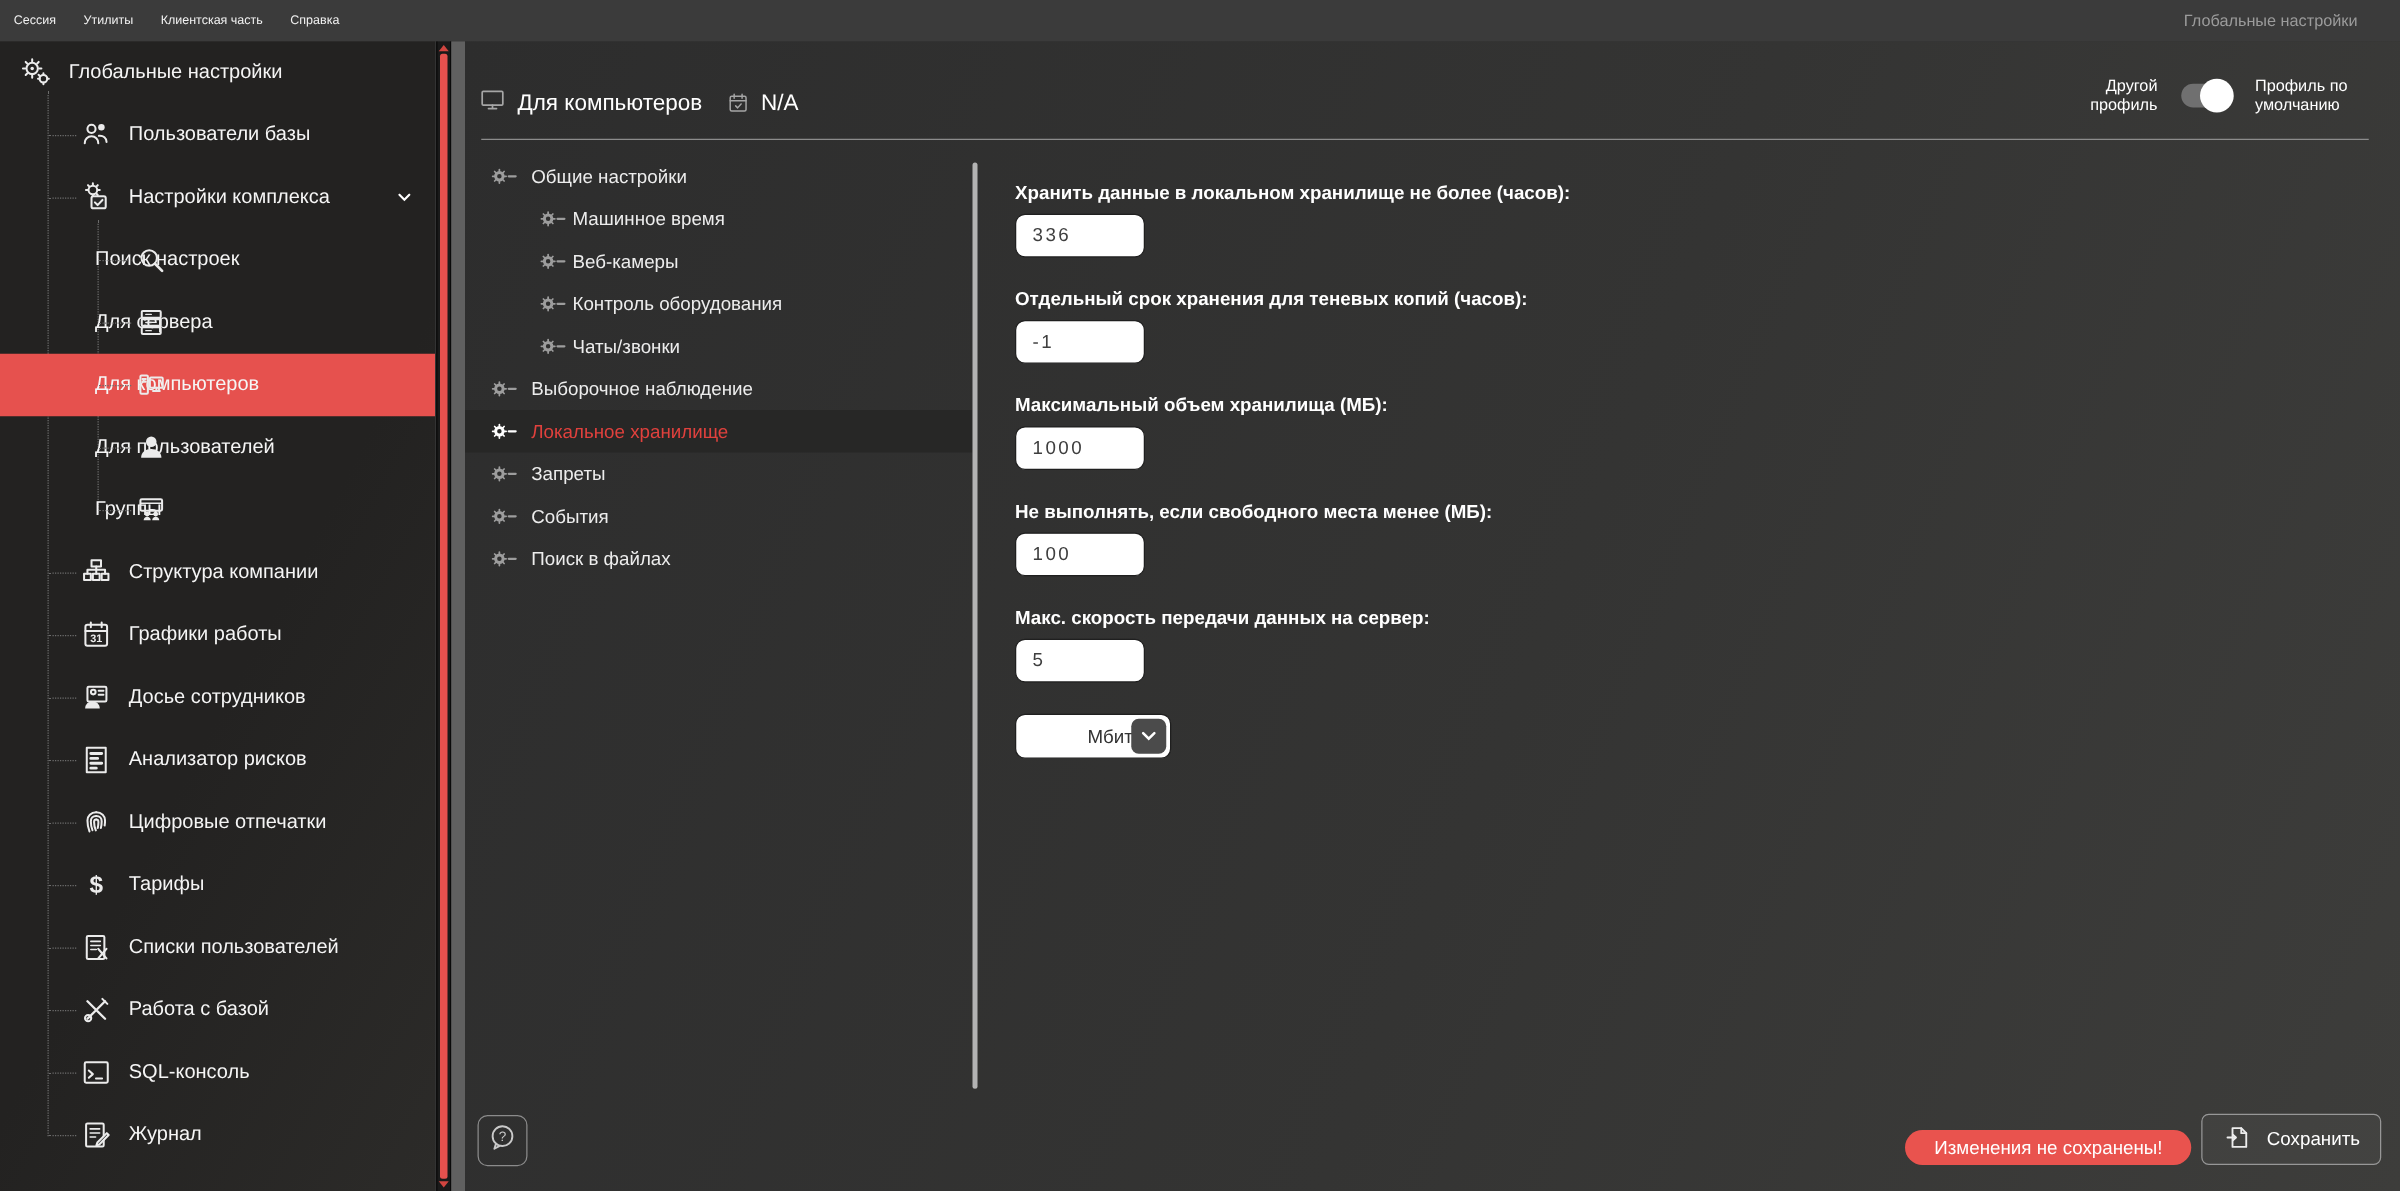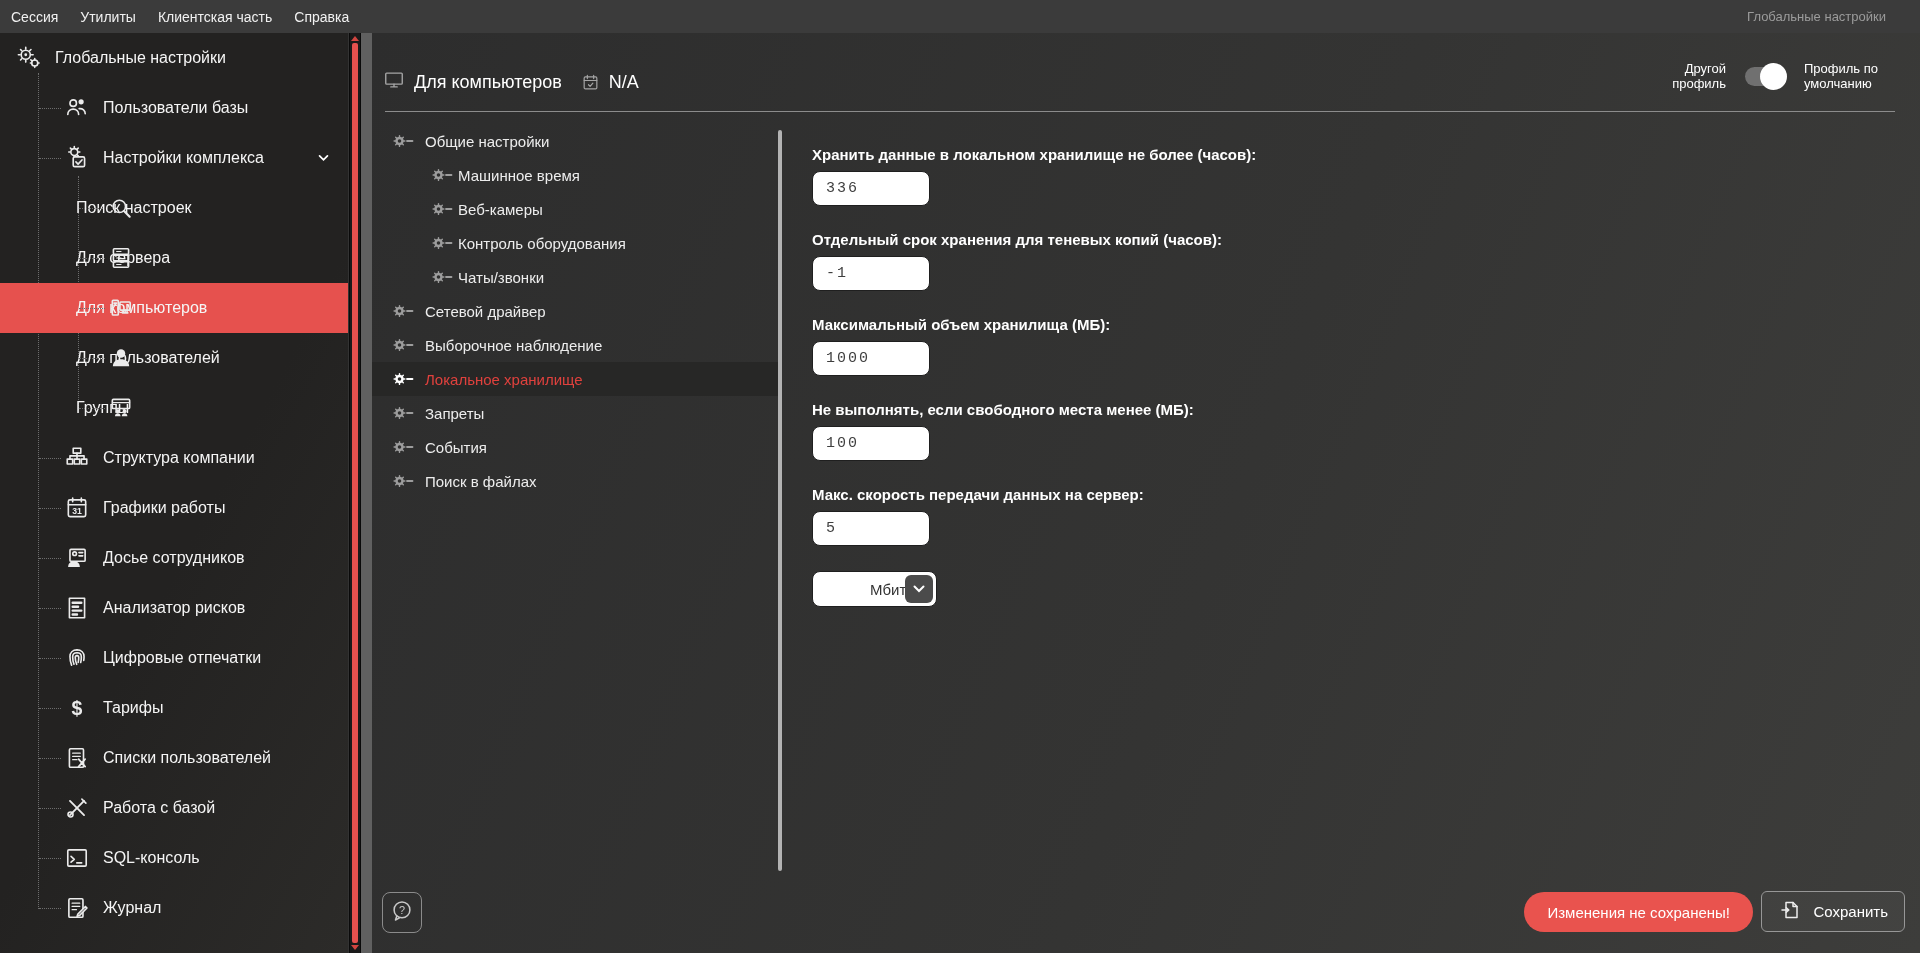--- a/index.html
+++ b/index.html
@@ -1,21 +1,21 @@
 <!DOCTYPE html>
 <html><head>
 <meta charset="utf-8">
 <style>
   * { box-sizing: border-box; margin: 0; padding: 0; }
   html,body { width:1920px; height:953px; overflow:hidden; }
   body { position:relative; background:#333; font-family:"Liberation Sans","DejaVu Sans",sans-serif; cursor:default; }
 
   
   .menubar { position:absolute; top:0; left:0; right:0; height:33px; background:#3b3b3b; display:flex; align-items:center; z-index:9; }
-  .menu-item { padding:0 11px; color:#f1f1f1; font-size:14px; }
+  .menu-item { padding:0 11px; color:#f1f1f1; font-size:10px; }
   .menubar-right { margin-left:auto; padding-right:34px; color:#9b9b9b; font-size:13px; }
 
   
   .sidebar { position:absolute; top:33px; left:0; width:348px; bottom:0; background:linear-gradient(118deg,#232221 55%,#2c2b29 100%); overflow:hidden; }
   .s-item { position:relative; height:50px; display:flex; align-items:center; color:#f5f5f5; font-size:16px; white-space:nowrap; }
   .s-item.selected { background:#e6514e; }
   .s-icon { position:absolute; top:50%; transform:translateY(-50%); width:26px; height:26px; display:flex; }
   .s-icon svg { stroke:#ebebeb; fill:none; stroke-width:1.5; stroke-linecap:round; stroke-linejoin:round; }
   .lvl0 .s-icon { left:16px; }   .lvl0 .s-label { margin-left:55px; }
   .lvl1 .s-icon { left:64px; }   .lvl1 .s-label { margin-left:103px;text-align:center; }
@@ -58,29 +58,29 @@
   .t-item.sub .t-bullet { left:60px; }
   .t-item.sub .t-label { margin-left:86px; }
   .t-item.selected { background:#272726; color:#e0413d; }
   .t-item.selected .t-bullet { color:#fff; }
   .pane-divider { position:absolute; left:406px; top:97px; width:4px; height:741px; background:#b3b3b3; border-radius:2px; }
 
   
   .form { position:absolute; left:440px; top:113px; }
   .f-group { margin-bottom:25px; }
   .f-label { color:#fff; font-size:15px; font-weight:bold; height:18px; }
-  .f-input { display:block; margin-top:7px; width:118px; height:35px; background:#fff; border:1px solid #1f1f1f; border-radius:8px;
-             font-family:Liberation Mono, monospace; font-size:15px; color:#3f3f3f; padding:0 0 0 13px; letter-spacing:2px; outline:none; }
+  .f-input { display:block; margin-top:7px; width:104px; height:35px; background:#fff; border:1px solid #1f1f1f; border-radius:8px;
+             font-family:Liberation Sans, sans-serif; font-size:15px; color:#3f3f3f; padding:0 0 0 13px; letter-spacing:2px; outline:none; }
   .unit-select { position:relative; margin-top:21px; width:125px; height:36px; background:#fff; border:1px solid #1f1f1f; border-radius:8px; display:flex; align-items:center;padding-left:44px; }
   .sel-text { padding-left:13px; font-size:15px; color:#333; }
   .sel-btn { position:absolute; right:3px; top:3px; width:28px; height:28px; background:#4b4b4b; border-radius:6px; display:flex; align-items:center; justify-content:center; }
 
   
   .help-btn { position:absolute; left:10px; bottom:20px; width:40px; height:41px; border:1px solid #8b8b8b; border-radius:8px; background:transparent; display:flex; align-items:center; justify-content:center; }
-  .unsaved-badge { position:absolute; right:167px; bottom:21px; height:40px; border-radius:20px; background:#e9534e; color:#fff; font-size:15px; display:flex; align-items:center; padding:0 23px; }
+  .unsaved-badge { position:absolute; right:167px; bottom:21px; height:28px; border-radius:20px; background:#e9534e; color:#fff; font-size:15px; display:flex; align-items:center; padding:0 23px; }
   .save-btn { position:absolute; right:15px; bottom:21px; height:41px; border:1px solid #979797; border-radius:6px; background:rgba(255,255,255,0.03); color:#fff; font-size:15px; display:flex; align-items:center; gap:11px; padding:0 16px; }
   .save-btn svg { stroke:#ededed; fill:none; stroke-width:1.5; stroke-linecap:round; stroke-linejoin:round; }
 </style>
 </head>
 <body>
 
 <div class="menubar">
   <div style="display:flex;">
       <span class="menu-item">Сессия</span>
       <span class="menu-item">Утилиты</span>
@@ -374,30 +374,20 @@
       </div>
       <div class="t-item sub">
         <span class="t-bullet">
           <svg width="24" height="14" viewBox="0 0 24 14">
             <circle cx="6.5" cy="7" r="3" stroke-width="2.4"></circle>
             <path d="M6.5 1.6v1.6M6.5 10.8v1.6M1.1 7h1.6M10.3 7h1.6M2.7 3.2l1.2 1.2M9.1 9.6l1.2 1.2M10.3 3.2L9.1 4.4M3.9 9.6l-1.2 1.2" stroke-width="1.4"></path>
             <path d="M14 7h5.5" stroke-width="1.8"></path>
           </svg>
         </span>
         <span class="t-label">Чаты/звонки</span>
-      </div>
-      <div class="t-item">
-        <span class="t-bullet">
-          <svg width="24" height="14" viewBox="0 0 24 14">
-            <circle cx="6.5" cy="7" r="3" stroke-width="2.4"></circle>
-            <path d="M6.5 1.6v1.6M6.5 10.8v1.6M1.1 7h1.6M10.3 7h1.6M2.7 3.2l1.2 1.2M9.1 9.6l1.2 1.2M10.3 3.2L9.1 4.4M3.9 9.6l-1.2 1.2" stroke-width="1.4"></path>
-            <path d="M14 7h5.5" stroke-width="1.8"></path>
-          </svg>
-        </span>
-        <span class="t-label">Сетевой драйвер</span>
       </div>
       <div class="t-item">
         <span class="t-bullet">
           <svg width="24" height="14" viewBox="0 0 24 14">
             <circle cx="6.5" cy="7" r="3" stroke-width="2.4"></circle>
             <path d="M6.5 1.6v1.6M6.5 10.8v1.6M1.1 7h1.6M10.3 7h1.6M2.7 3.2l1.2 1.2M9.1 9.6l1.2 1.2M10.3 3.2L9.1 4.4M3.9 9.6l-1.2 1.2" stroke-width="1.4"></path>
             <path d="M14 7h5.5" stroke-width="1.8"></path>
           </svg>
         </span>
         <span class="t-label">Выборочное наблюдение</span>

